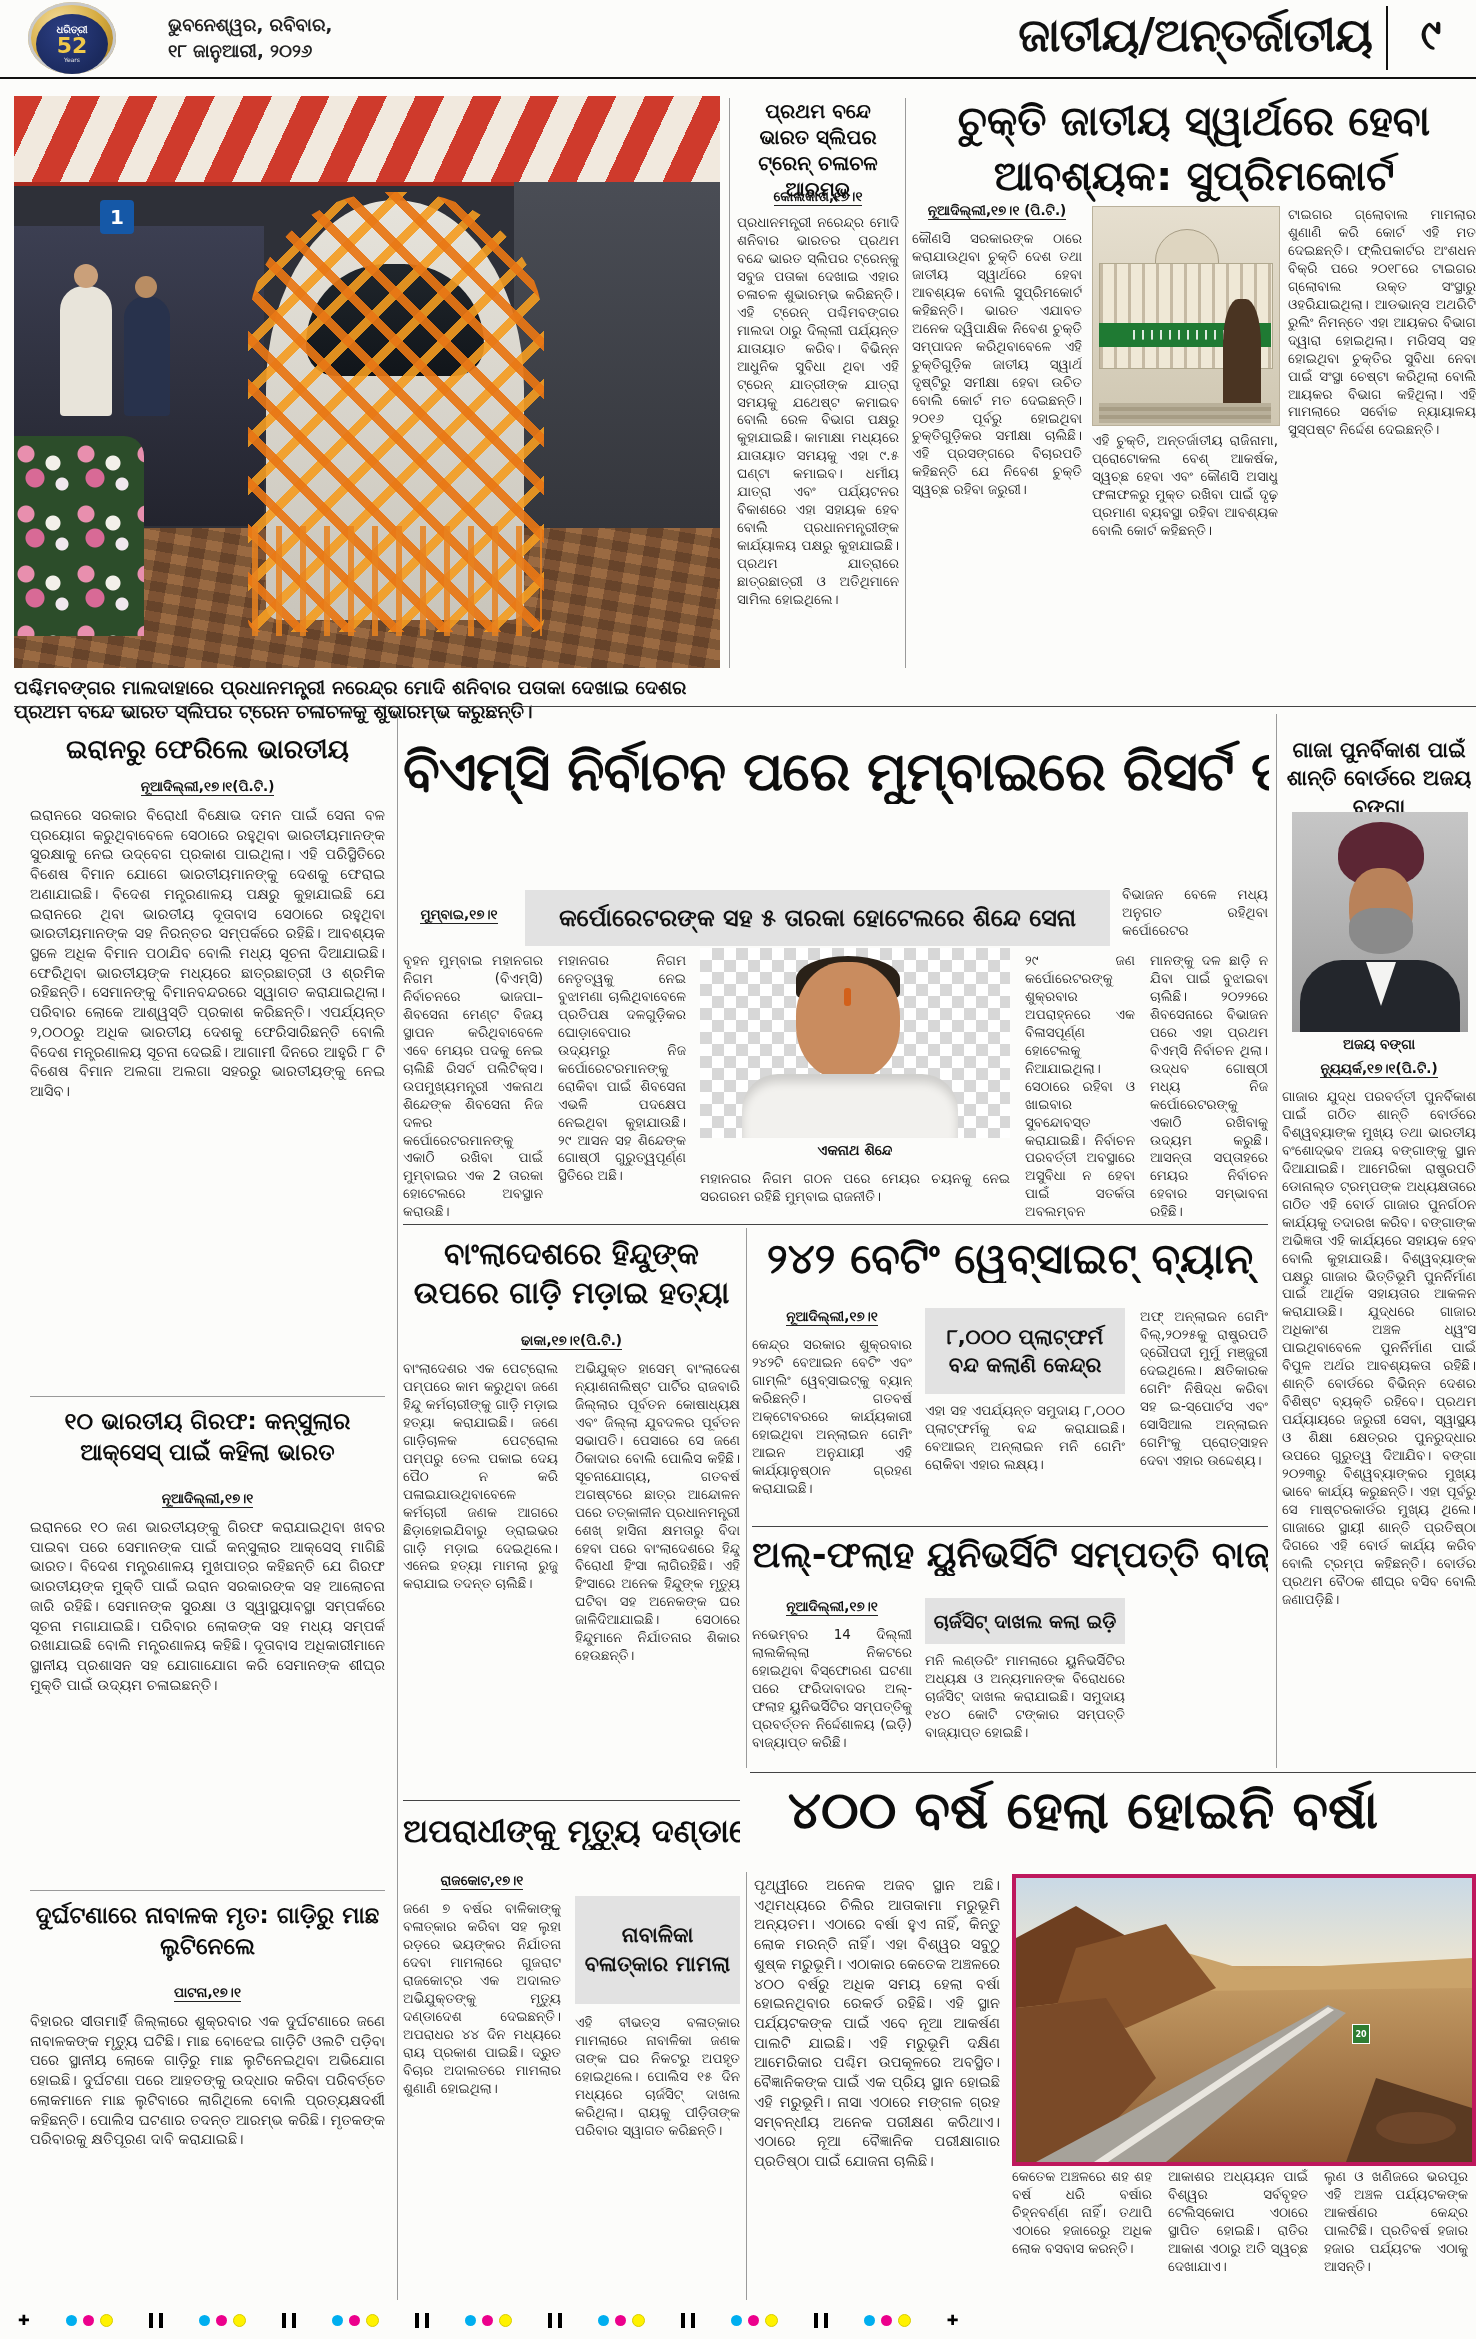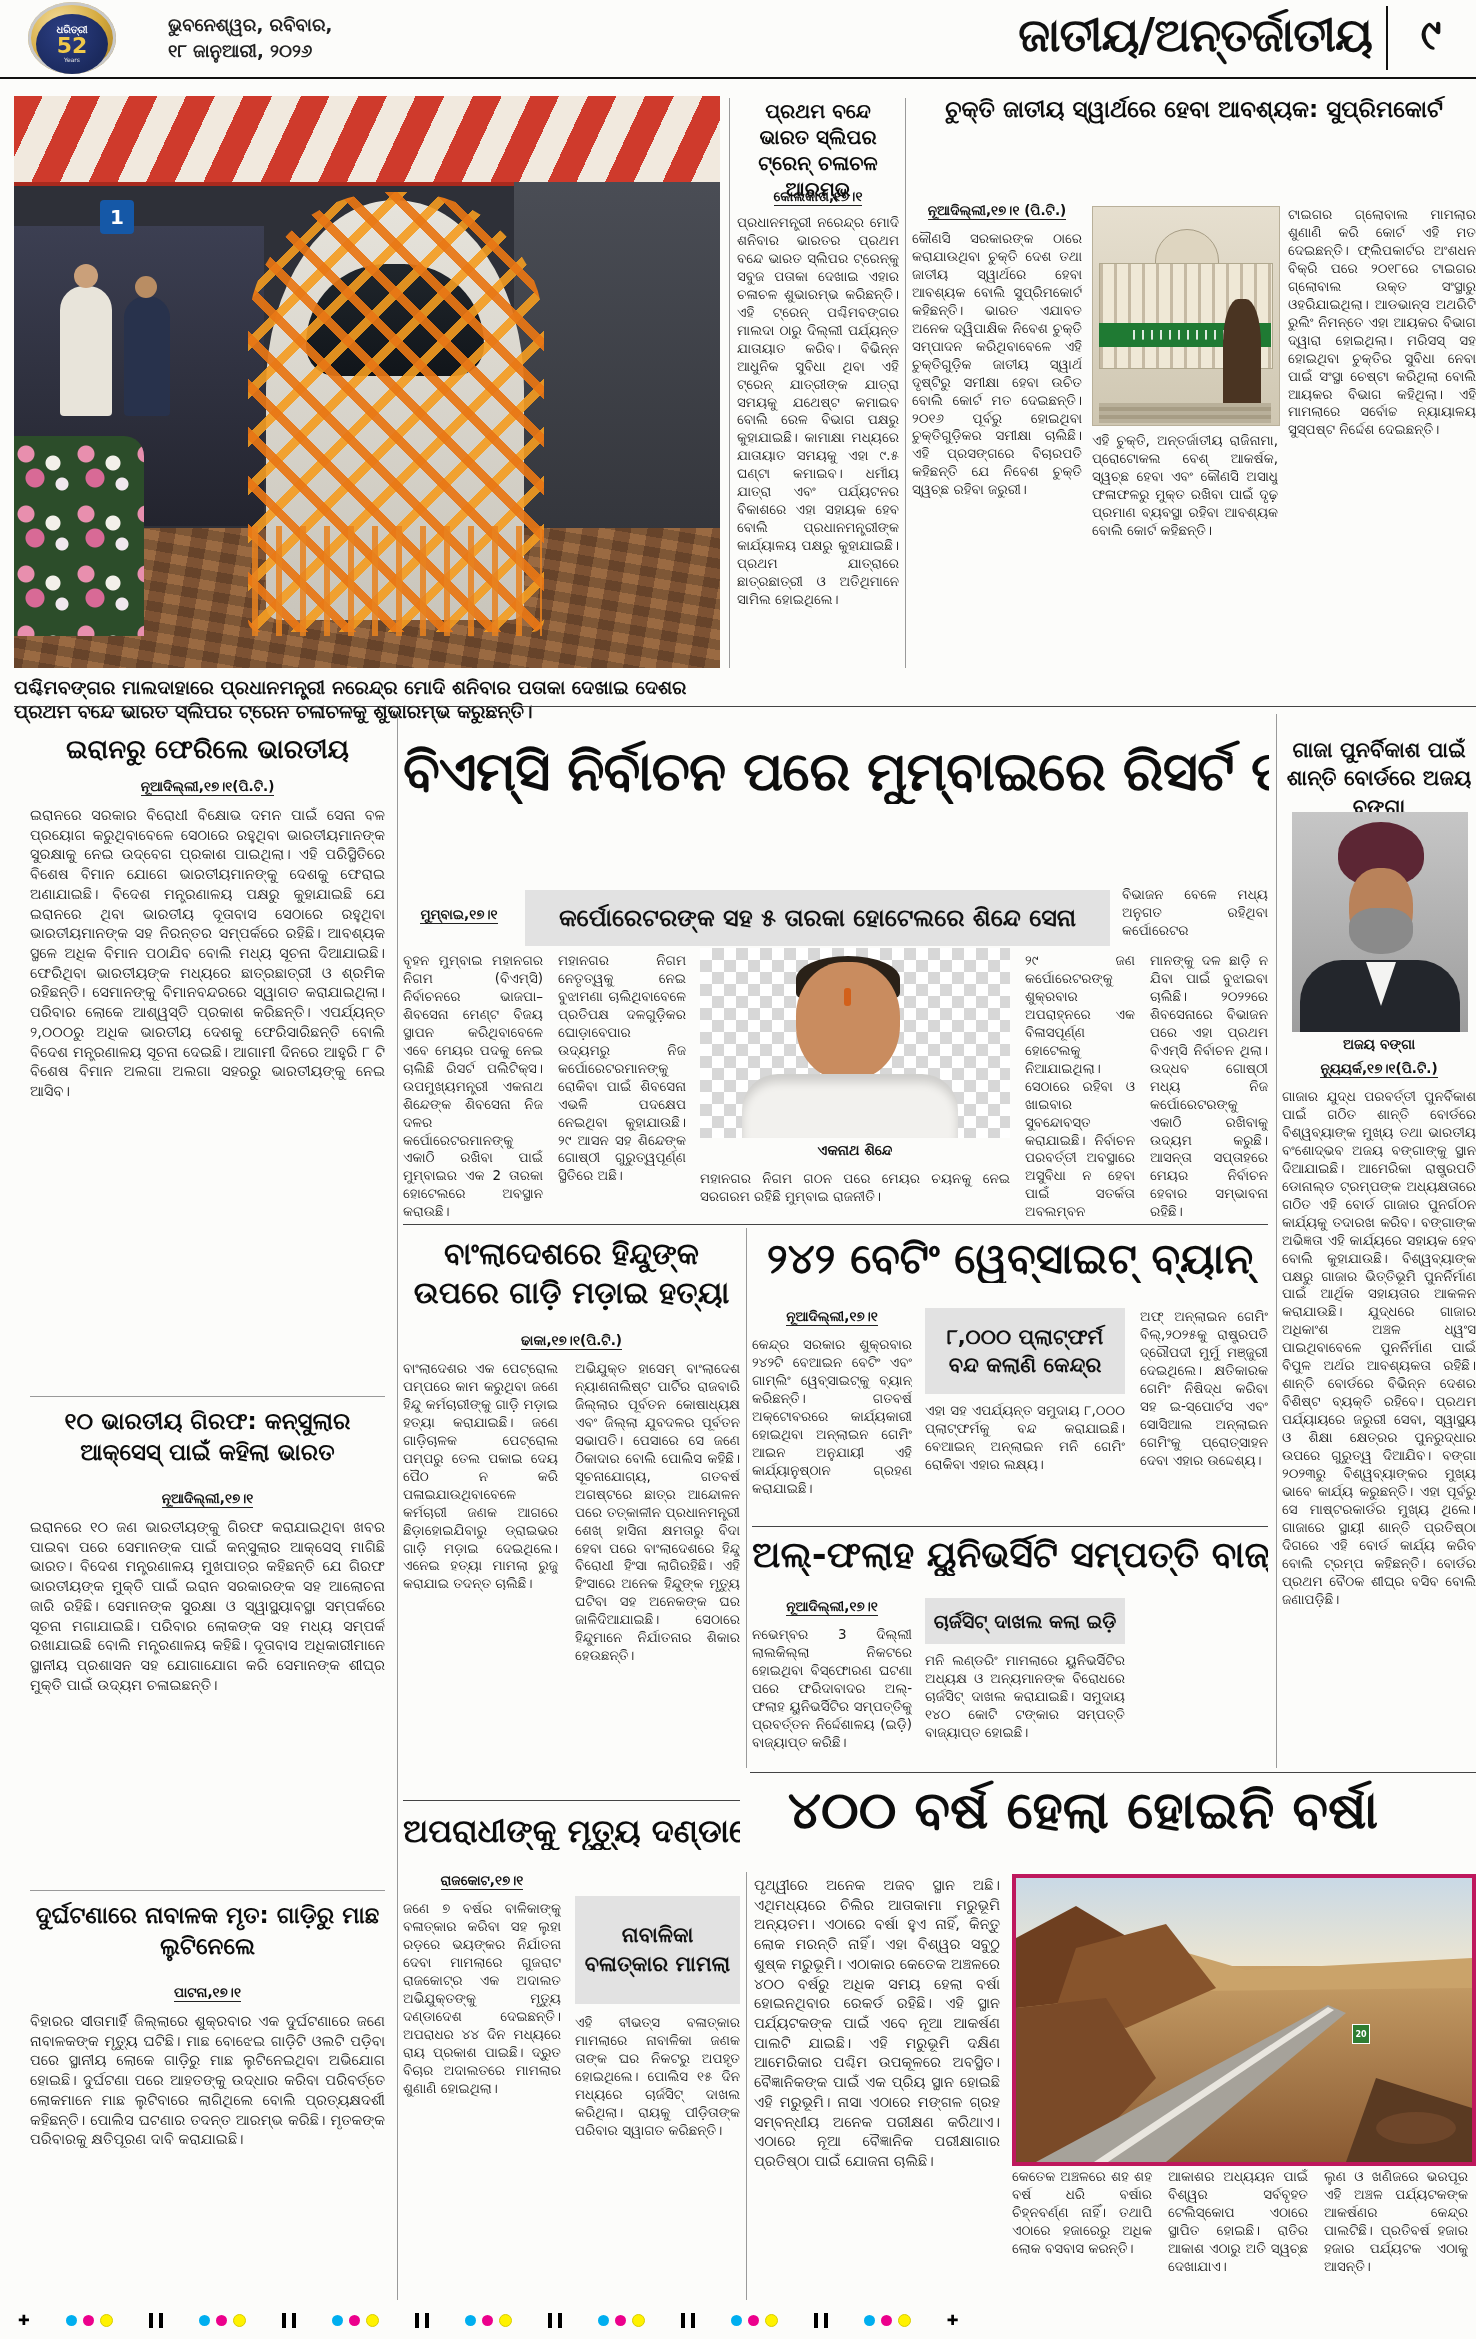--- a/index.html
+++ b/index.html
@@ -143,21 +143,21 @@
     <div class="tp-sign">1</div>
   </div>
   <div class="abs photocap" style="left:14px;top:676px;width:706px;">ପଶ୍ଚିମବଙ୍ଗର ମାଲଦାହାରେ ପ୍ରଧାନମନ୍ତ୍ରୀ ନରେନ୍ଦ୍ର ମୋଦି ଶନିବାର ପତାକା ଦେଖାଇ ଦେଶର ପ୍ରଥମ ବନ୍ଦେ ଭାରତ ସ୍ଲିପର ଟ୍ରେନ ଚଳାଚଳକୁ ଶୁଭାରମ୍ଭ କରୁଛନ୍ତି।</div>
 
   <div class="vline" style="left:729px;top:98px;height:570px;"></div>
   <div class="abs hl hl-center" style="left:737px;top:98px;width:162px;font-size:20px;line-height:1.3;">ପ୍ରଥମ ବନ୍ଦେ ଭାରତ ସ୍ଲିପର ଟ୍ରେନ୍ ଚଳାଚଳ ଆରମ୍ଭ</div>
   <div class="abs dl" style="left:737px;top:188px;width:162px;"><span>କୋଲକାତା,୧୭।୧</span></div>
   <div class="abs body-sm" style="left:737px;top:214px;width:162px;height:452px;">ପ୍ରଧାନମନ୍ତ୍ରୀ ନରେନ୍ଦ୍ର ମୋଦି ଶନିବାର ଭାରତର ପ୍ରଥମ ବନ୍ଦେ ଭାରତ ସ୍ଲିପର ଟ୍ରେନ୍‌କୁ ସବୁଜ ପତାକା ଦେଖାଇ ଏହାର ଚଳାଚଳ ଶୁଭାରମ୍ଭ କରିଛନ୍ତି। ଏହି ଟ୍ରେନ୍ ପଶ୍ଚିମବଙ୍ଗର ମାଲଦା ଠାରୁ ଦିଲ୍ଲୀ ପର୍ଯ୍ୟନ୍ତ ଯାତାୟାତ କରିବ। ବିଭିନ୍ନ ଆଧୁନିକ ସୁବିଧା ଥିବା ଏହି ଟ୍ରେନ୍ ଯାତ୍ରୀଙ୍କ ଯାତ୍ରା ସମୟକୁ ଯଥେଷ୍ଟ କମାଇବ ବୋଲି ରେଳ ବିଭାଗ ପକ୍ଷରୁ କୁହାଯାଇଛି। କାମାକ୍ଷା ମଧ୍ୟରେ ଯାତାୟାତ ସମୟକୁ ଏହା ୯.୫ ଘଣ୍ଟା କମାଇବ। ଧର୍ମୀୟ ଯାତ୍ରା ଏବଂ ପର୍ଯ୍ୟଟନର ବିକାଶରେ ଏହା ସହାୟକ ହେବ ବୋଲି ପ୍ରଧାନମନ୍ତ୍ରୀଙ୍କ କାର୍ଯ୍ୟାଳୟ ପକ୍ଷରୁ କୁହାଯାଇଛି। ପ୍ରଥମ ଯାତ୍ରାରେ ଛାତ୍ରଛାତ୍ରୀ ଓ ଅତିଥିମାନେ ସାମିଲ ହୋଇଥିଲେ।</div>
   <div class="vline" style="left:905px;top:98px;height:570px;"></div>
 
-  <div class="abs hl hl-center" style="left:912px;top:94px;width:564px;font-size:23px;line-height:1.35;">ଚୁକ୍ତି ଜାତୀୟ ସ୍ୱାର୍ଥରେ ହେବା ଆବଶ୍ୟକ: ସୁପ୍ରିମକୋର୍ଟ</div>
+  <div class="abs hl hl-center" style="left:912px;top:94px;width:564px;font-size:41px;line-height:1.35;">ଚୁକ୍ତି ଜାତୀୟ ସ୍ୱାର୍ଥରେ ହେବା ଆବଶ୍ୟକ: ସୁପ୍ରିମକୋର୍ଟ</div>
   <div class="abs dl" style="left:912px;top:202px;width:170px;"><span>ନୂଆଦିଲ୍ଲୀ,୧୭।୧ (ପି.ଟି.)</span></div>
   <div class="abs body-sm" style="left:912px;top:230px;width:170px;height:438px;">କୌଣସି ସରକାରଙ୍କ ଠାରେ କରାଯାଉଥିବା ଚୁକ୍ତି ଦେଶ ତଥା ଜାତୀୟ ସ୍ୱାର୍ଥରେ ହେବା ଆବଶ୍ୟକ ବୋଲି ସୁପ୍ରିମକୋର୍ଟ କହିଛନ୍ତି। ଭାରତ ଏଯାବତ ଅନେକ ଦ୍ୱିପାକ୍ଷିକ ନିବେଶ ଚୁକ୍ତି ସମ୍ପାଦନ କରିଥିବାବେଳେ ଏହି ଚୁକ୍ତିଗୁଡ଼ିକ ଜାତୀୟ ସ୍ୱାର୍ଥ ଦୃଷ୍ଟିରୁ ସମୀକ୍ଷା ହେବା ଉଚିତ ବୋଲି କୋର୍ଟ ମତ ଦେଇଛନ୍ତି। ୨୦୧୬ ପୂର୍ବରୁ ହୋଇଥିବା ଚୁକ୍ତିଗୁଡ଼ିକର ସମୀକ୍ଷା ଚାଲିଛି। ଏହି ପ୍ରସଙ୍ଗରେ ବିଚାରପତି କହିଛନ୍ତି ଯେ ନିବେଶ ଚୁକ୍ତି ସ୍ୱଚ୍ଛ ରହିବା ଜରୁରୀ।</div>
   <div class="photo sc" style="left:1092px;top:206px;width:186px;height:218px;">
     <div class="sc-dome"></div>
     <div class="sc-building"></div>
     <div class="sc-band"></div>
     <div class="sc-statue"></div>
     <div class="sc-steps"></div>
   </div>
   <div class="abs body-sm" style="left:1092px;top:432px;width:186px;height:236px;">ଏହି ଚୁକ୍ତି, ଅନ୍ତର୍ଜାତୀୟ ରାଜିନାମା, ପ୍ରୋଟୋକଲ ବେଶ୍ ଆକର୍ଷକ, ସ୍ୱଚ୍ଛ ହେବା ଏବଂ କୌଣସି ଅସାଧୁ ଫଳାଫଳରୁ ମୁକ୍ତ ରଖିବା ପାଇଁ ଦୃଢ଼ ପ୍ରମାଣ ବ୍ୟବସ୍ଥା ରହିବା ଆବଶ୍ୟକ ବୋଲି କୋର୍ଟ କହିଛନ୍ତି।</div>
@@ -226,21 +226,21 @@
     <div>୮,୦୦୦ ପ୍ଲାଟ୍‌ଫର୍ମ</div>
     <div>ବନ୍ଦ କଲାଣି କେନ୍ଦ୍ର</div>
   </div>
   <div class="abs body-sm" style="left:925px;top:1402px;width:200px;height:118px;">ଏହା ସହ ଏପର୍ଯ୍ୟନ୍ତ ସମୁଦାୟ ୮,୦୦୦ ପ୍ଲାଟ୍‌ଫର୍ମକୁ ବନ୍ଦ କରାଯାଇଛି। ବେଆଇନ୍ ଅନ୍‌ଲାଇନ ମନି ଗେମିଂ ରୋକିବା ଏହାର ଲକ୍ଷ୍ୟ।</div>
   <div class="abs body-sm" style="left:1140px;top:1308px;width:128px;height:212px;">ଅଫ୍ ଅନ୍‌ଲାଇନ ଗେମିଂ ବିଲ୍,୨୦୨୫କୁ ରାଷ୍ଟ୍ରପତି ଦ୍ରୌପଦୀ ମୁର୍ମୁ ମଞ୍ଜୁରୀ ଦେଇଥିଲେ। କ୍ଷତିକାରକ ଗେମିଂ ନିଷିଦ୍ଧ କରିବା ସହ ଇ-ସ୍ପୋର୍ଟସ ଏବଂ ସୋସିଆଲ ଅନ୍‌ଲାଇନ ଗେମିଂକୁ ପ୍ରୋତ୍ସାହନ ଦେବା ଏହାର ଉଦ୍ଦେଶ୍ୟ।</div>
 
   <div class="hline" style="left:752px;top:1526px;width:516px;"></div>
 
   <div class="abs hl nowrap hl-center" style="left:752px;top:1534px;width:516px;font-size:36px;">ଅଲ୍-ଫଲାହ ୟୁନିଭର୍ସିଟି ସମ୍ପତ୍ତି ବାଜ୍ୟାପ୍ତ</div>
   <div class="abs dl" style="left:752px;top:1598px;width:160px;"><span>ନୂଆଦିଲ୍ଲୀ,୧୭।୧</span></div>
-  <div class="abs body-sm" style="left:752px;top:1626px;width:160px;height:140px;">ନଭେମ୍ବର 3 ଦିଲ୍ଲୀ ଲାଲକିଲ୍ଲା ନିକଟରେ ହୋଇଥିବା ବିସ୍ଫୋରଣ ଘଟଣା ପରେ ଫରିଦାବାଦର ଅଲ୍-ଫଲାହ ୟୁନିଭର୍ସିଟିର ସମ୍ପତ୍ତିକୁ ପ୍ରବର୍ତ୍ତନ ନିର୍ଦ୍ଦେଶାଳୟ (ଇଡ଼ି) ବାଜ୍ୟାପ୍ତ କରିଛି।</div>
+  <div class="abs body-sm" style="left:752px;top:1626px;width:160px;height:140px;">ନଭେମ୍ବର 14 ଦିଲ୍ଲୀ ଲାଲକିଲ୍ଲା ନିକଟରେ ହୋଇଥିବା ବିସ୍ଫୋରଣ ଘଟଣା ପରେ ଫରିଦାବାଦର ଅଲ୍-ଫଲାହ ୟୁନିଭର୍ସିଟିର ସମ୍ପତ୍ତିକୁ ପ୍ରବର୍ତ୍ତନ ନିର୍ଦ୍ଦେଶାଳୟ (ଇଡ଼ି) ବାଜ୍ୟାପ୍ତ କରିଛି।</div>
   <div class="gbox abs" style="left:925px;top:1598px;width:200px;height:46px;font-size:19px;">
     <div>ଚାର୍ଜସିଟ୍ ଦାଖଲ କଲା ଇଡ଼ି</div>
   </div>
   <div class="abs body-sm" style="left:925px;top:1652px;width:200px;height:114px;">ମନି ଲଣ୍ଡରିଂ ମାମଲାରେ ୟୁନିଭର୍ସିଟିର ଅଧ୍ୟକ୍ଷ ଓ ଅନ୍ୟମାନଙ୍କ ବିରୋଧରେ ଚାର୍ଜସିଟ୍ ଦାଖଲ କରାଯାଇଛି। ସମୁଦାୟ ୧୪୦ କୋଟି ଟଙ୍କାର ସମ୍ପତ୍ତି ବାଜ୍ୟାପ୍ତ ହୋଇଛି।</div>
 
   <div class="hline" style="left:750px;top:1772px;width:726px;"></div>
   <div class="hline" style="left:403px;top:1800px;width:337px;"></div>
 
   <div class="abs hl hl-center nowrap" style="left:403px;top:1812px;width:337px;font-size:32px;">ଅପରାଧୀଙ୍କୁ ମୃତ୍ୟୁ ଦଣ୍ଡାଦେଶ</div>
   <div class="abs dl" style="left:403px;top:1872px;width:158px;"><span>ରାଜକୋଟ,୧୭।୧</span></div>

